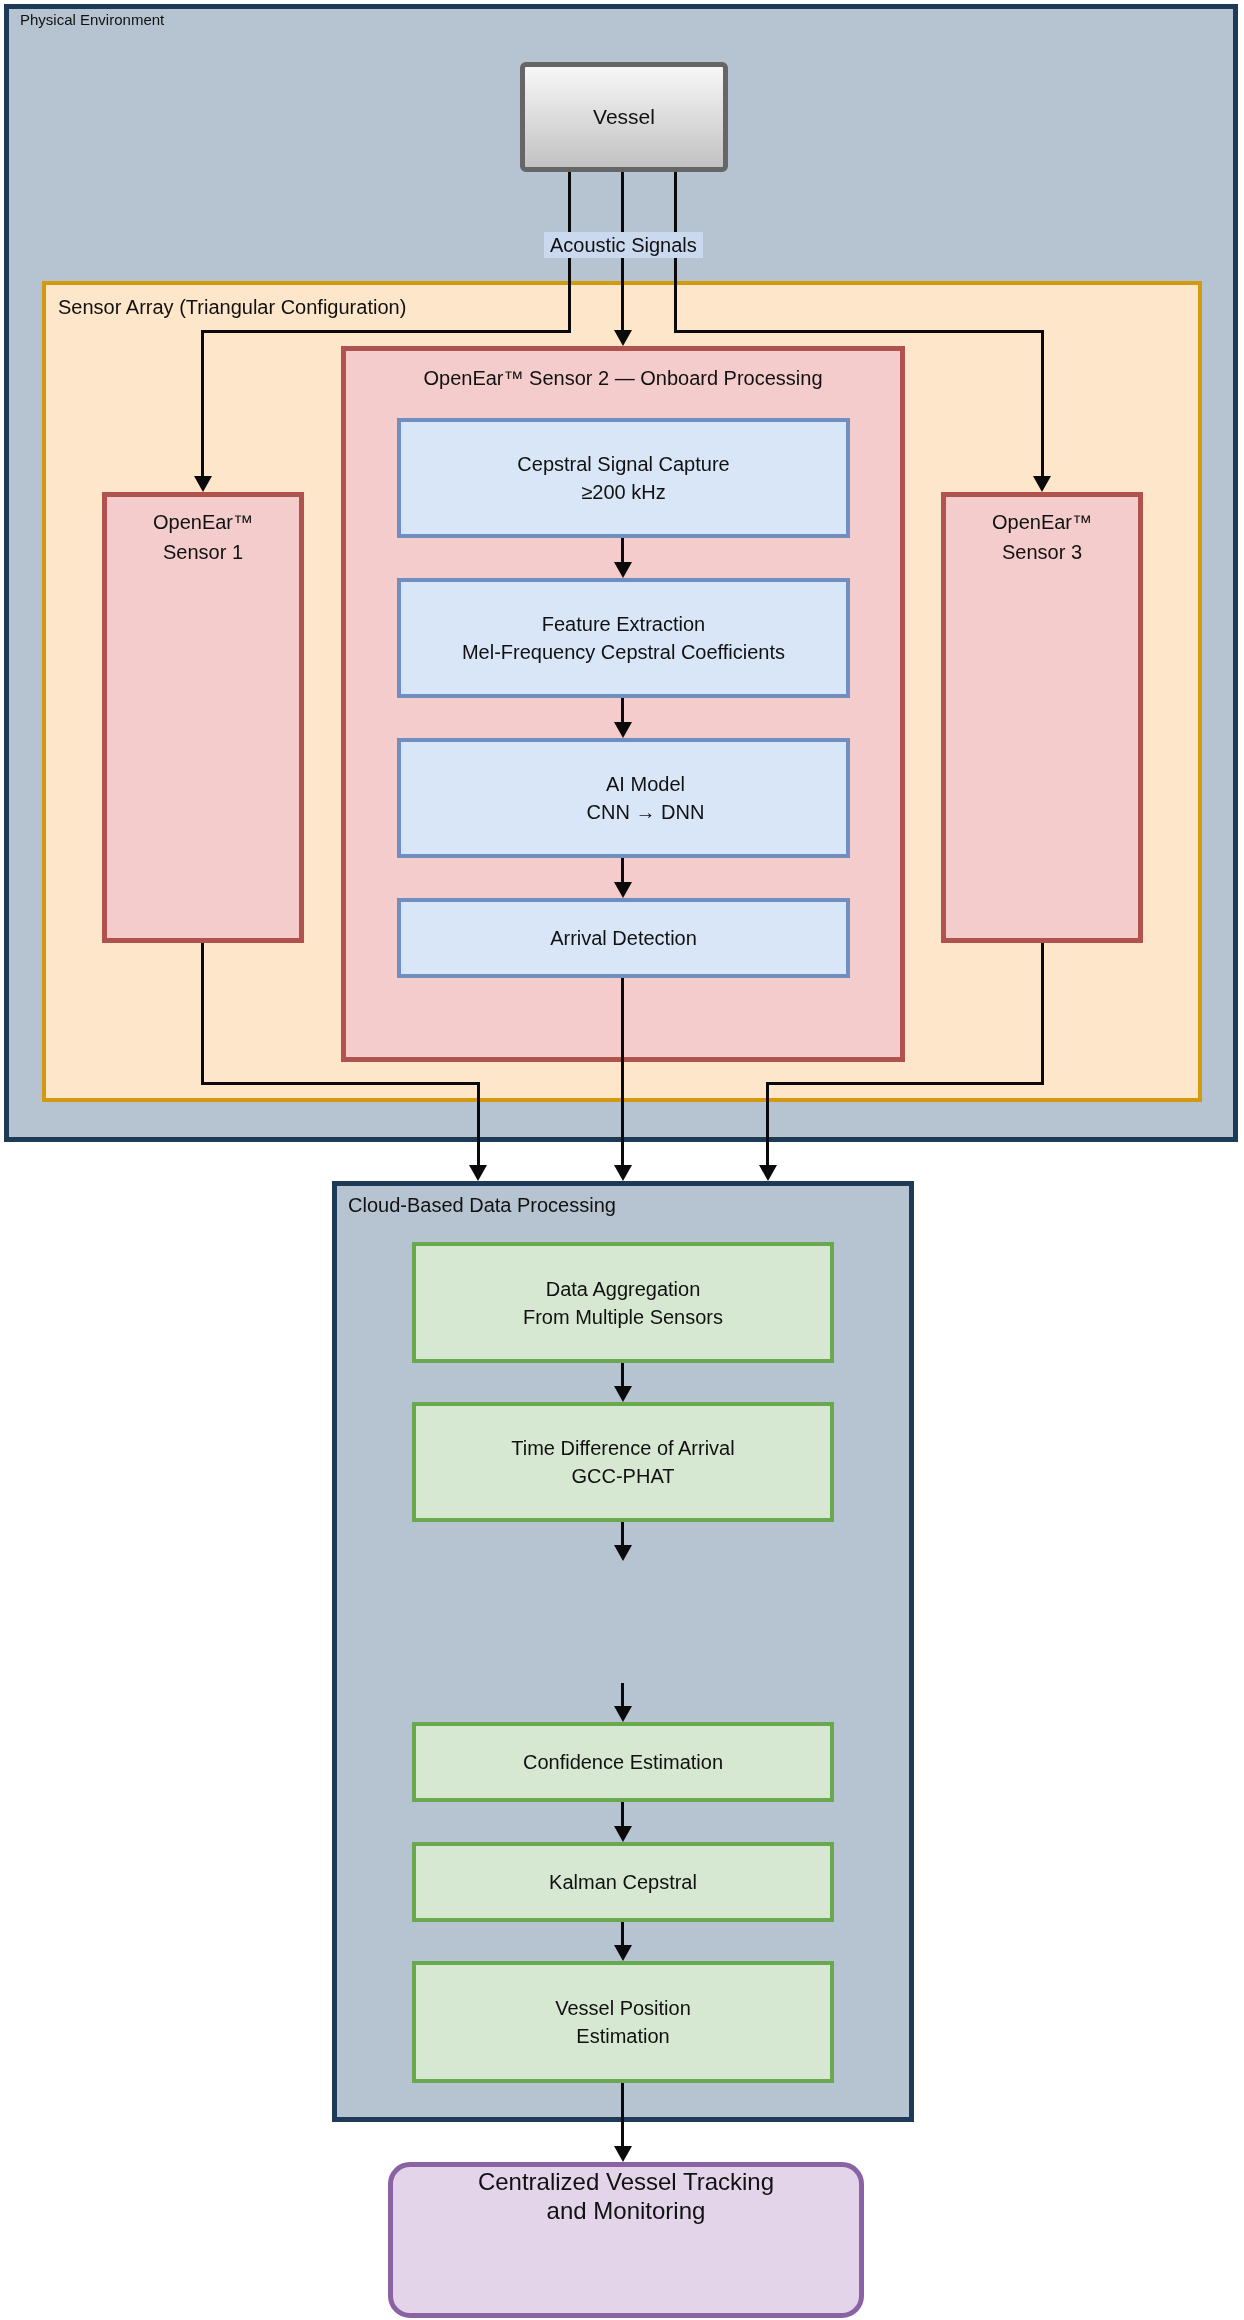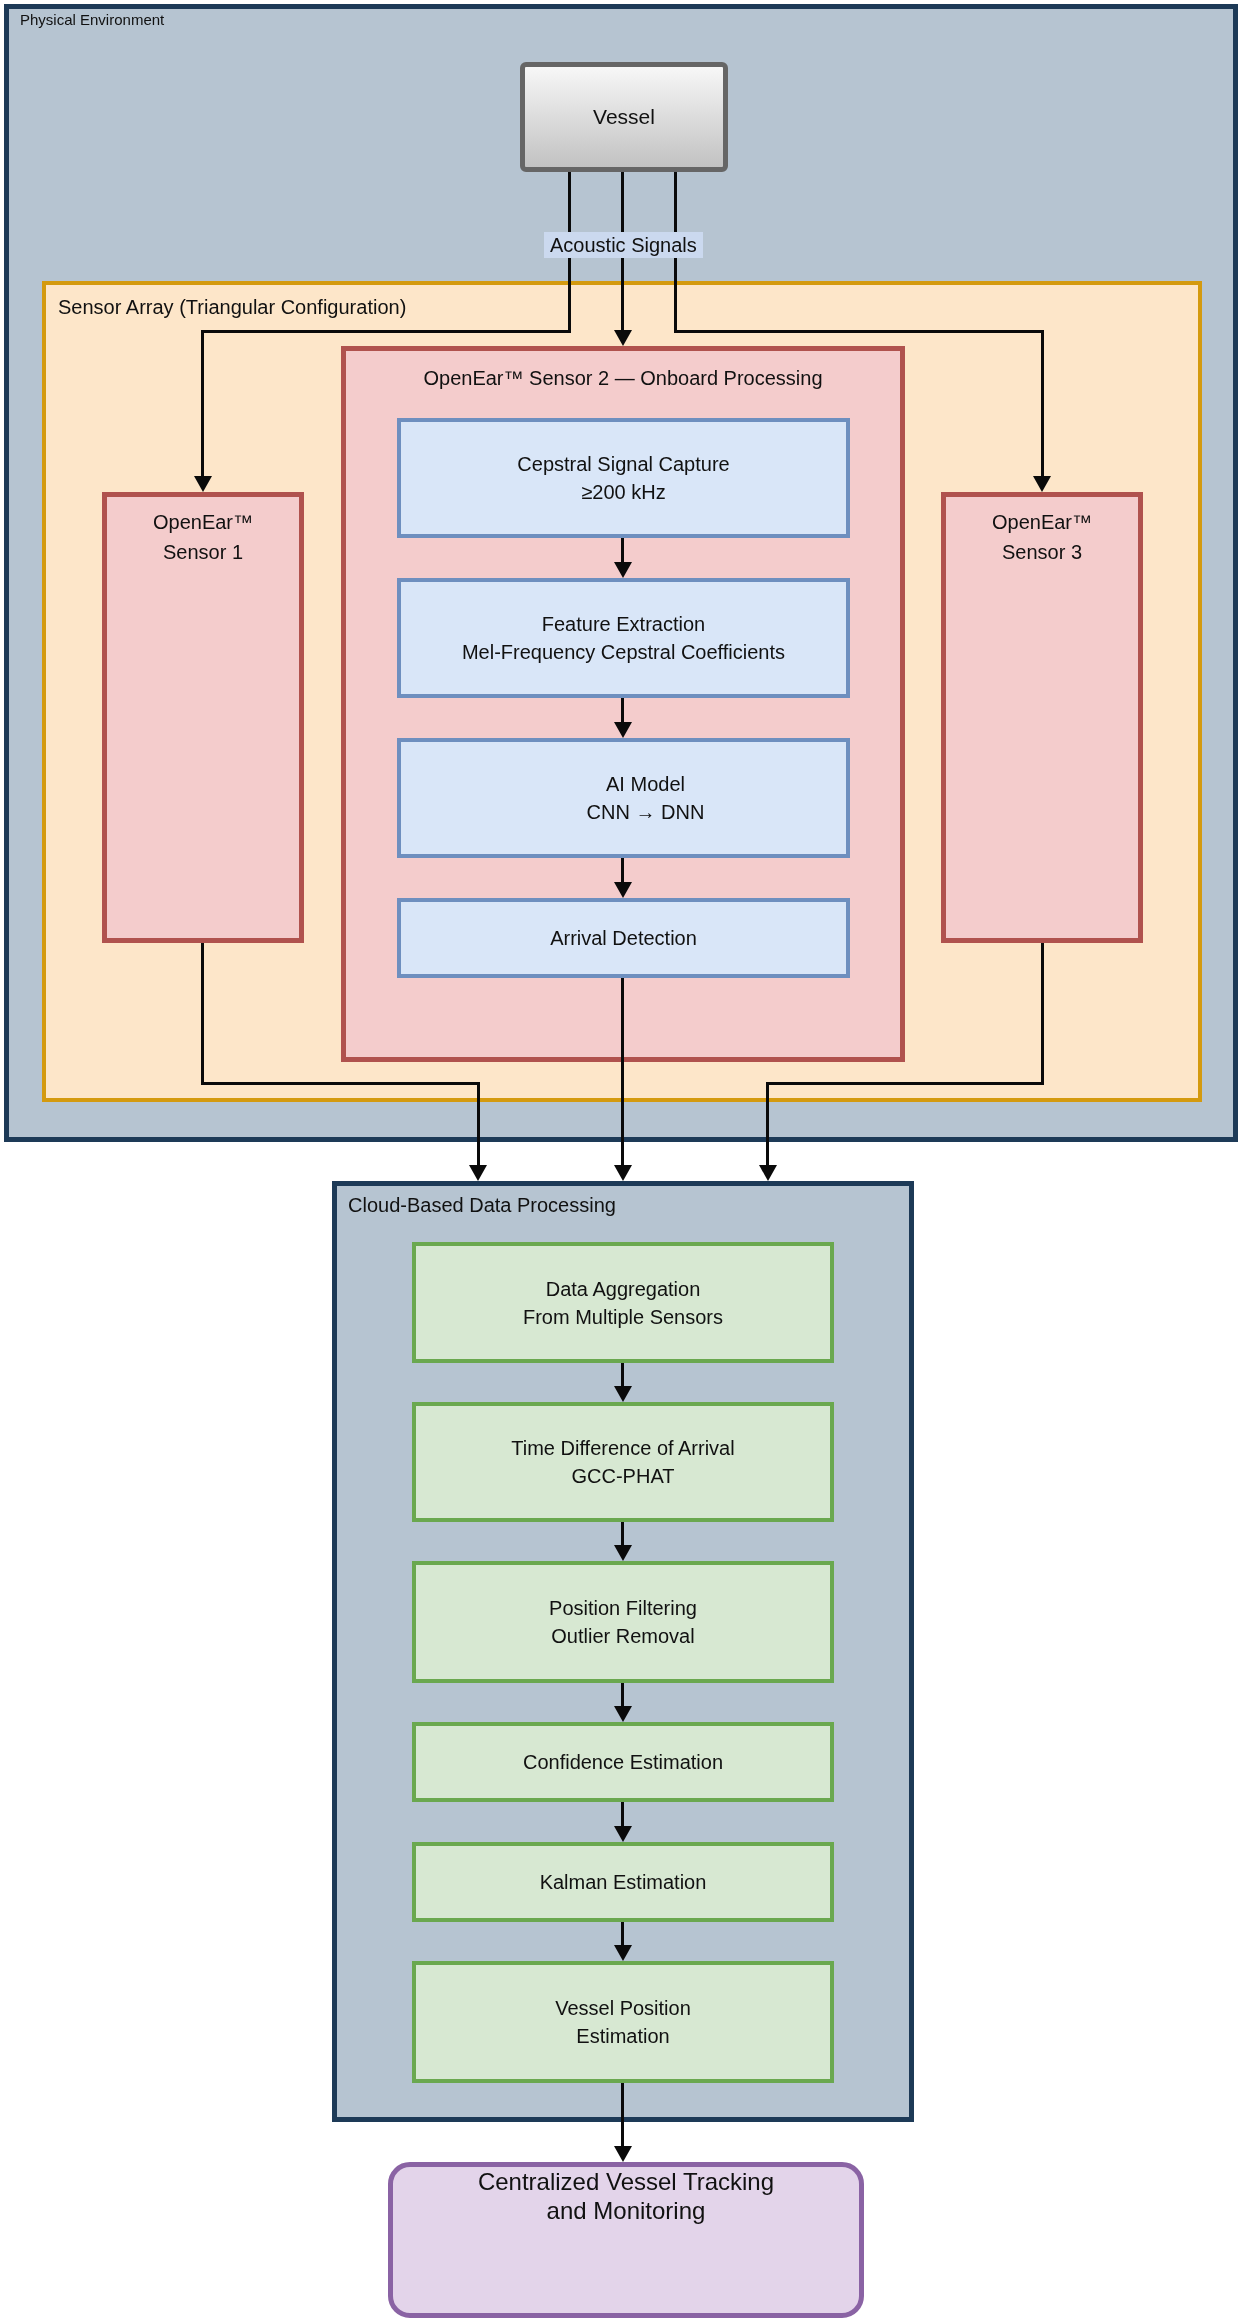--- a/index.html
+++ b/index.html
@@ -102,29 +102,25 @@
   <div class="container-title" style="left:348px; top:1194px;">Cloud-Based Data Processing</div>
 
   <div class="abs step green" style="left:412px; top:1242px; width:422px; height:121px;">
     <span>Data Aggregation</span>
     <span>From Multiple Sensors</span>
   </div>
   <div class="abs step green" style="left:412px; top:1402px; width:422px; height:120px;">
     <span>Time Difference of Arrival</span>
     <span>GCC-PHAT</span>
   </div>
-  <div class="abs step green" style="left:412px; top:1561px; width:422px; height:122px;">
-    <span>Position Filtering</span>
-    <span>Outlier Removal</span>
-  </div>
   <div class="abs step green" style="left:412px; top:1722px; width:422px; height:80px;">
     <span>Confidence Estimation</span>
   </div>
   <div class="abs step green" style="left:412px; top:1842px; width:422px; height:80px;">
-    <span>Kalman Estimation</span>
+    <span>Kalman Cepstral</span>
   </div>
   <div class="abs step green" style="left:412px; top:1961px; width:422px; height:122px;">
     <span>Vessel Position</span>
     <span>Estimation</span>
   </div>
 
   <div class="abs output-node" style="left:388px; top:2162px; width:476px; height:156px;">
     <span>Centralized Vessel Tracking</span>
     <span>and Monitoring</span>
   </div>

